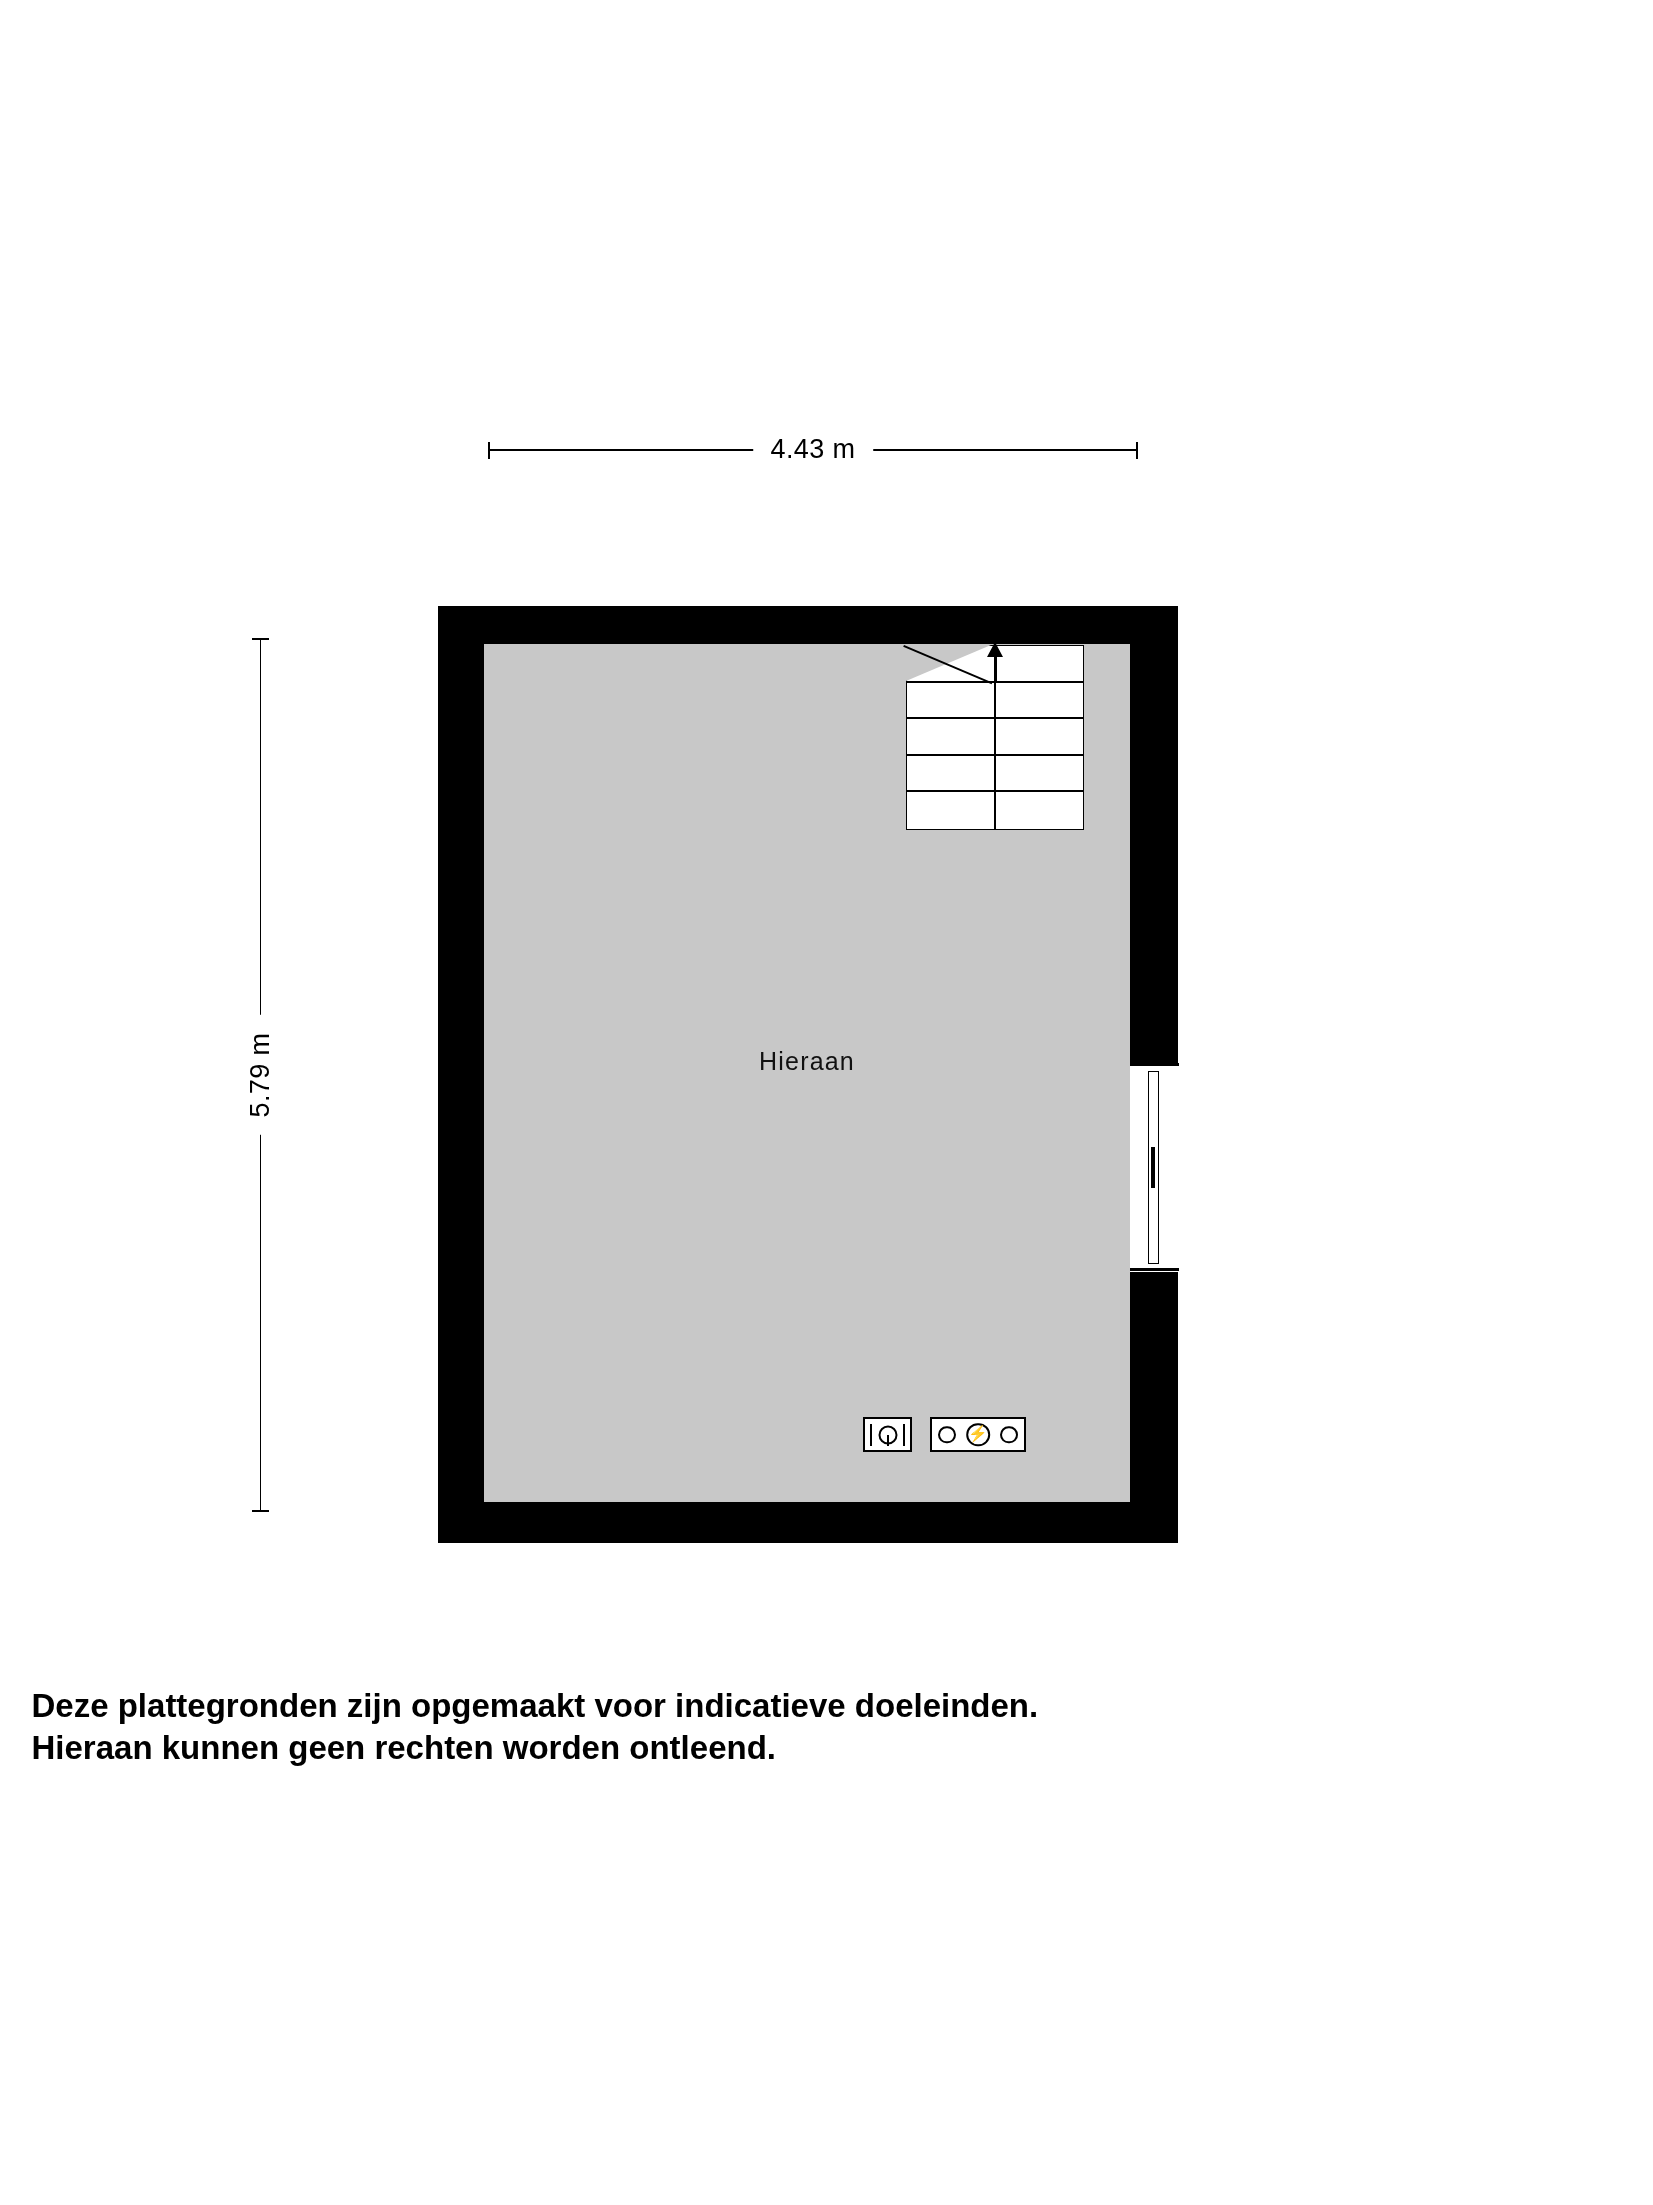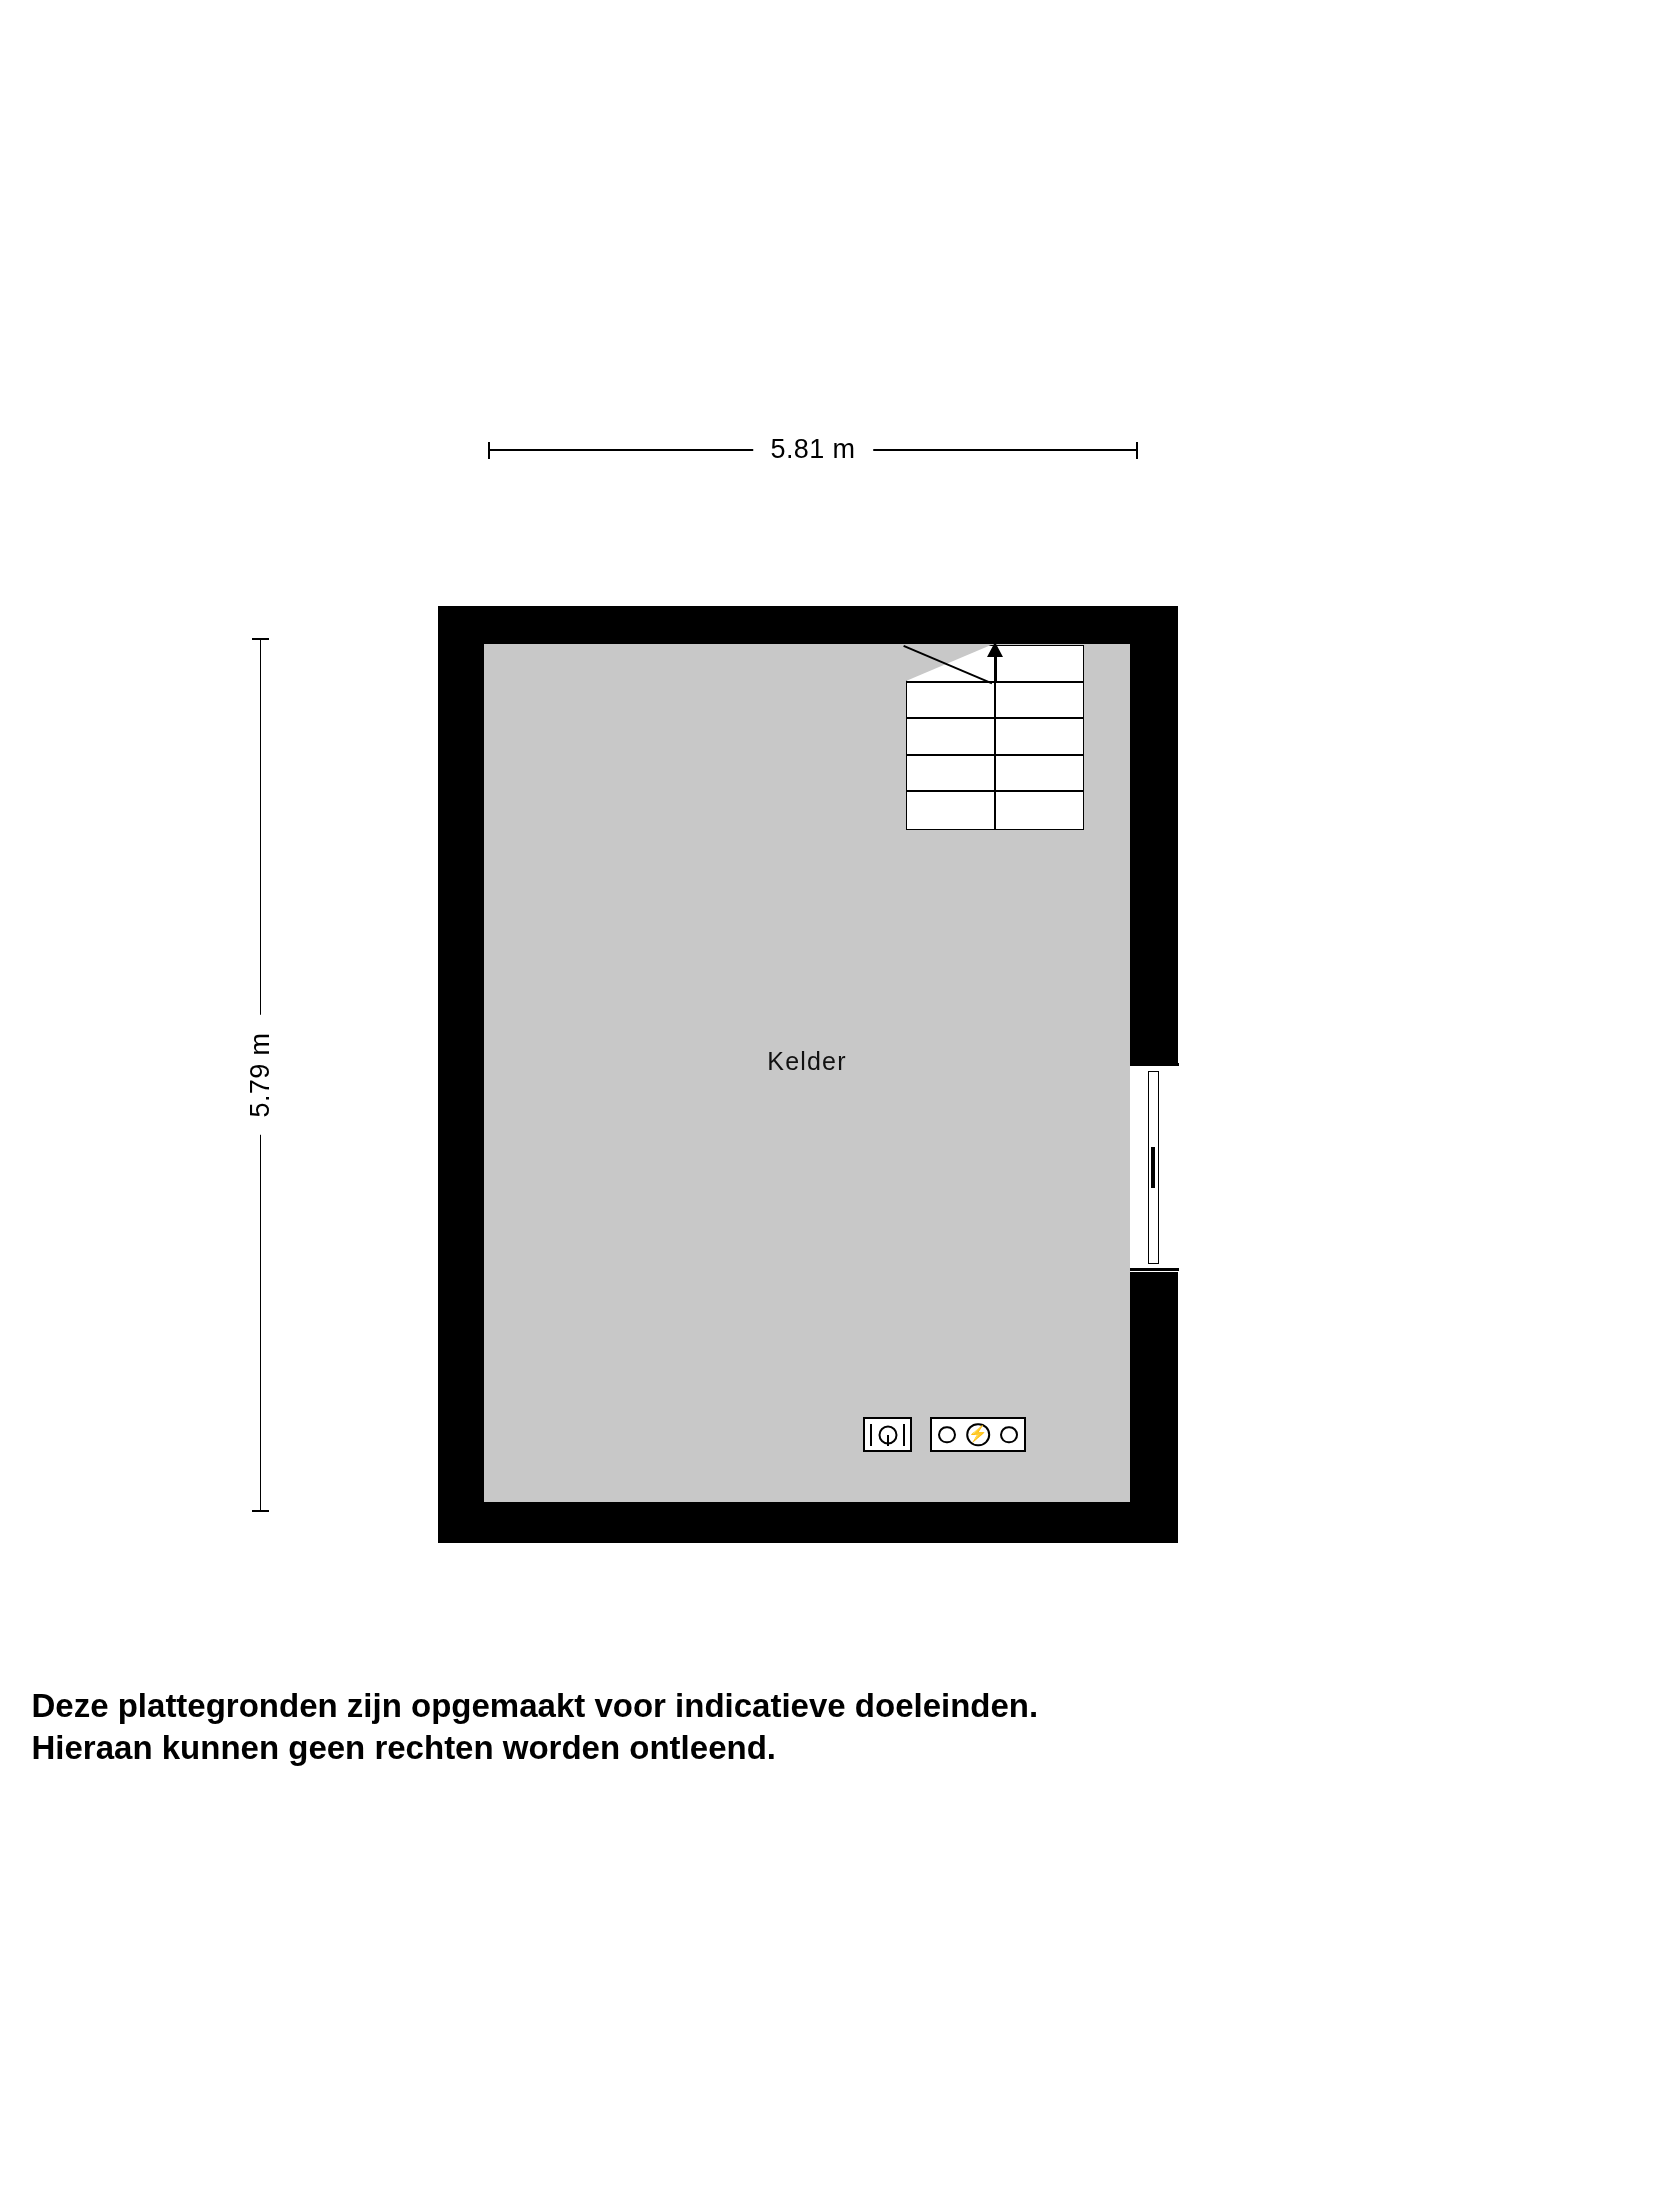--- a/index.html
+++ b/index.html
@@ -360,21 +360,21 @@
 </style>
 </head>
 <body>
 
 <div id="floorplan-page">
 
   <div id="dim-top">
     <div class="dim-line"></div>
     <div class="tick left"></div>
     <div class="tick right"></div>
-    <div class="dim-gap">5.81 m</div>
+    <div class="dim-gap">4.43 m</div>
   </div>
 
   <div id="dim-left">
     <div class="dim-line"></div>
     <div class="tick top"></div>
     <div class="tick bottom"></div>
     <div class="dim-gap">5.79 m</div>
   </div>
 
   <div id="plan">
@@ -395,21 +395,21 @@
       <div class="tread" style="top: 145px;"></div>
       <div class="stringer"></div>
       <div class="diag-cut"></div>
       <div class="diag-line"></div>
       <div id="stair-arrow">
         <div class="shaft"></div>
         <div class="head"></div>
       </div>
     </div>
 
-    <div id="room-label">Kelder</div>
+    <div id="room-label">Hieraan</div>
 
     <div id="sym-light">
       <div class="edge-l"></div>
       <div class="edge-r"></div>
       <div class="stem"></div>
       <div class="circle"></div>
     </div>
 
     <div id="sym-electric">
       <div class="ring left"></div>

